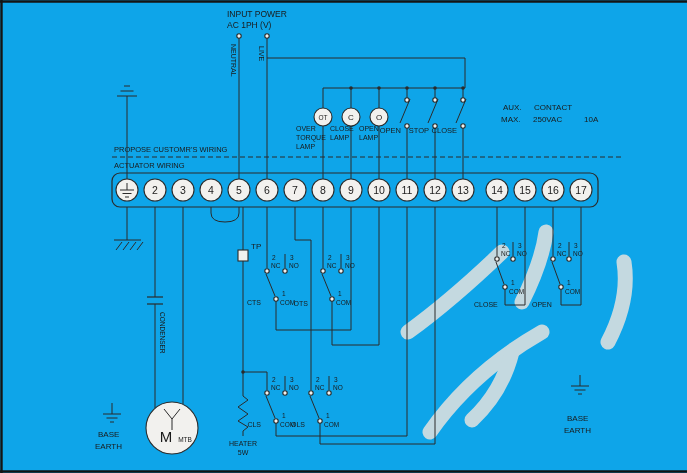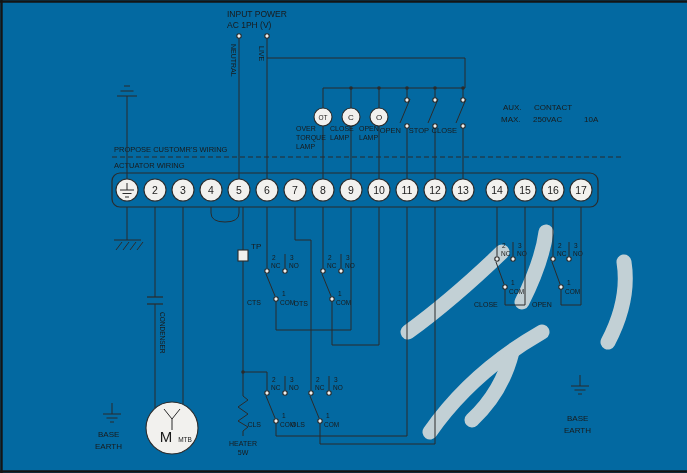--- a/index.html
+++ b/index.html
@@ -1,16 +1,16 @@
 <!DOCTYPE html>
 <html><head>
 <meta charset="utf-8">
 <style>
   html,body{margin:0;padding:0;background:#dcdcda;}
-  #page{width:687px;height:473px;position:relative;background:#0369a1;overflow:hidden;}
+  #page{width:687px;height:473px;position:relative;background:#0ea5e9;overflow:hidden;}
   svg{display:block;}
   svg text{font-family:"Liberation Sans", sans-serif;fill:#1a1a1a;}
   .w{stroke:#2b2b2b;stroke-width:1;fill:none;}
   .w2{stroke:#2b2b2b;stroke-width:1.2;fill:none;}
   .sym{stroke:#2b2b2b;stroke-width:1.1;fill:#f2f1ee;}
   .dot{fill:#2b2b2b;stroke:none;}
   .edge{stroke:#141414;stroke-width:2.4;}
   .t6{font-size:6.5px;}
   .t7{font-size:7px;}
   .t75{font-size:7.5px;}

